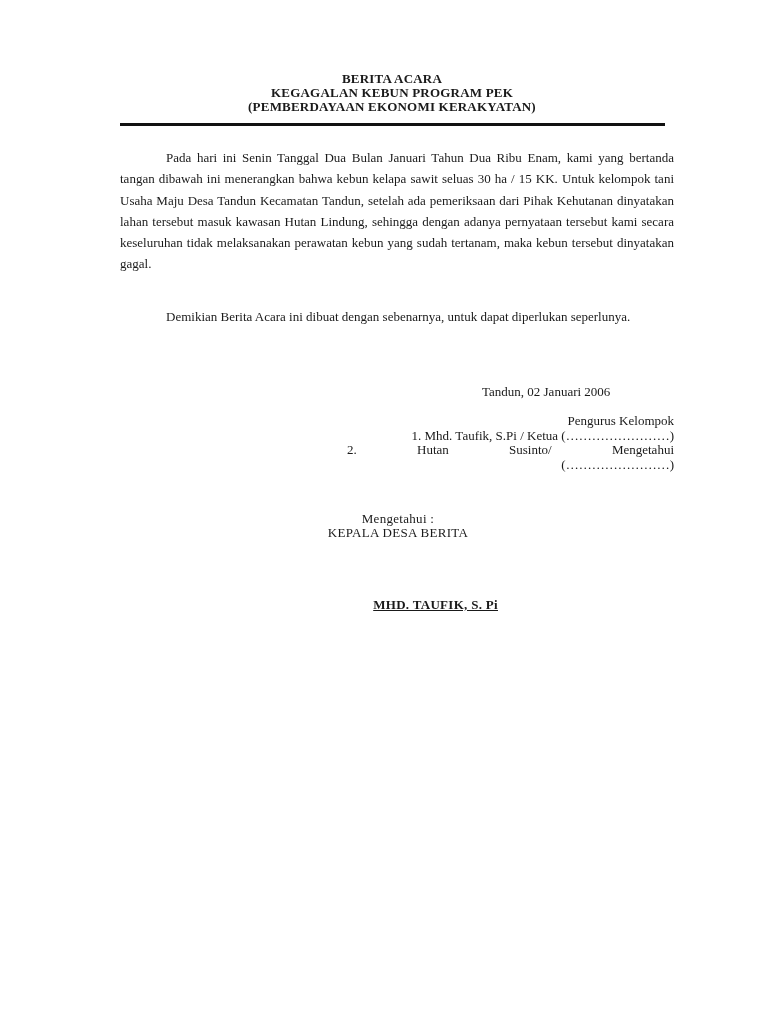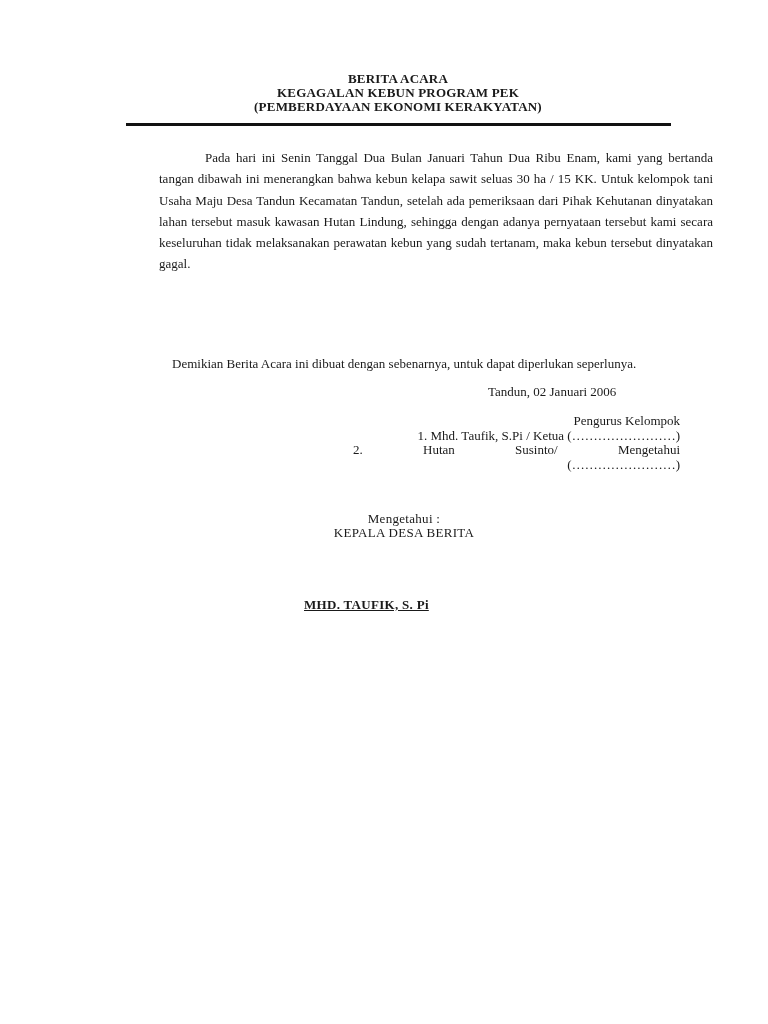--- a/index.html
+++ b/index.html
@@ -10,21 +10,21 @@
     body {
       width: 768px;
       height: 1024px;
       position: relative;
       overflow: hidden;
       font-family: "Liberation Serif", "DejaVu Serif", serif;
       color: #1a1a1a;
     }
     .page {
       position: absolute;
-      left: 14px; top: 0;
+      left: 8px; top: 0;
       width: 684px; height: 1024px;
       background: #ffffff;
     }
     .header {
       position: absolute;
       left: 112px;
       top: 72px;
       width: 544px;
       text-align: center;
       font-weight: bold;
@@ -42,22 +42,22 @@
       background: #111111;
     }
     .body-text {
       position: absolute;
       left: 112px;
       width: 554px;
       font-size: 13px;
       line-height: 21.3px;
       text-align: justify;
     }
-    .para1 { top: 147px; margin-left: 33px; }
-    .para2 { top: 306px; margin-top: 47px; }
+    .para1 { top: 147px; }
+    .para2 { top: 306px; }
     .body-text p {
       margin: 0;
       text-indent: 46px;
     }
     .date-line {
       position: absolute;
       left: 474px;
       top: 384px;
       font-size: 13px;
       white-space: nowrap;
@@ -85,21 +85,21 @@
       text-align: center;
       font-size: 13px;
       line-height: 14px;
       letter-spacing: 0.3px;
     }
     .signature {
       position: absolute;
       left: 290px;
       top: 597px;
       width: 200px;
-      text-align: left;
+      text-align: right;
       font-size: 13px;
       font-weight: bold;
       text-decoration: underline;
       letter-spacing: 0.3px;
     }
   </style>
 </head>
 <body>
 
 <div class="page">

